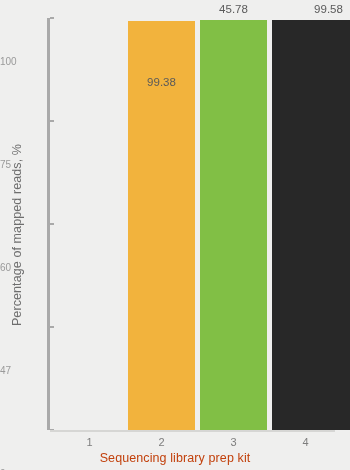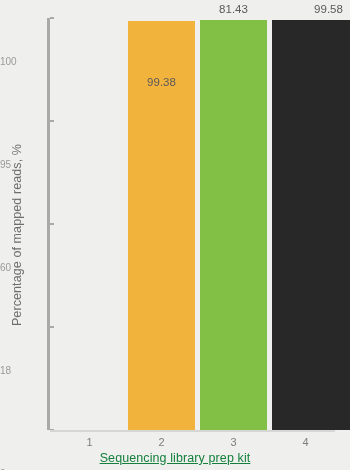--- a/index.html
+++ b/index.html
@@ -121,65 +121,64 @@
     color: #7d7d7d;
     line-height: 16px;
   }
   #x-axis-title {
     position: absolute;
     left: 0;
     top: 451px;
     width: 350px;
     text-align: center;
     font-size: 12.5px;
-    color: #15803d;
+    color: #c2410c;
     letter-spacing: 0.1px;
-    text-decoration: underline;
   }
 </style>
 </head>
 <body>
 
 <div id="chart-root">
 
   <div id="y-axis-title">Percentage of mapped reads, %</div>
 
   <div id="y-axis-line"></div>
 
   <div id="y-ticks">
       <div class="y-tick" style="top: 430px;">
         <div class="tick-mark"></div>
         <div class="tick-label">0</div>
       </div>
       <div class="y-tick" style="top: 327px;">
         <div class="tick-mark"></div>
-        <div class="tick-label">18</div>
+        <div class="tick-label">47</div>
       </div>
       <div class="y-tick" style="top: 224px;">
         <div class="tick-mark"></div>
         <div class="tick-label">60</div>
       </div>
       <div class="y-tick" style="top: 121px;">
         <div class="tick-mark"></div>
-        <div class="tick-label">95</div>
+        <div class="tick-label">75</div>
       </div>
       <div class="y-tick" style="top: 18px;">
         <div class="tick-mark"></div>
         <div class="tick-label">100</div>
       </div>
     </div>
 
   <div id="plot-area">
       <div class="bar-group" style="left: 78px; height: 337px;">
         <div class="bar" style="height: 409.446px; background: rgb(242, 179, 61);"></div>
         <div class="bar-value">99.38</div>
       </div>
       <div class="bar-group" style="left: 150px; height: 410.146px;">
         <div class="bar" style="height: 410.146px; background: rgb(129, 191, 69);"></div>
-        <div class="bar-value">81.43</div>
+        <div class="bar-value">45.78</div>
       </div>
       <div class="bar-group" style="left: 222px; height: 410.27px; padding-left: 46px;">
         <div class="bar" style="height: 410.27px; background: rgb(40, 40, 40);"></div>
         <div class="bar-value">99.58</div>
       </div>
     </div>
 
   <div id="x-axis-line"></div>
 
   <div id="x-ticks">

